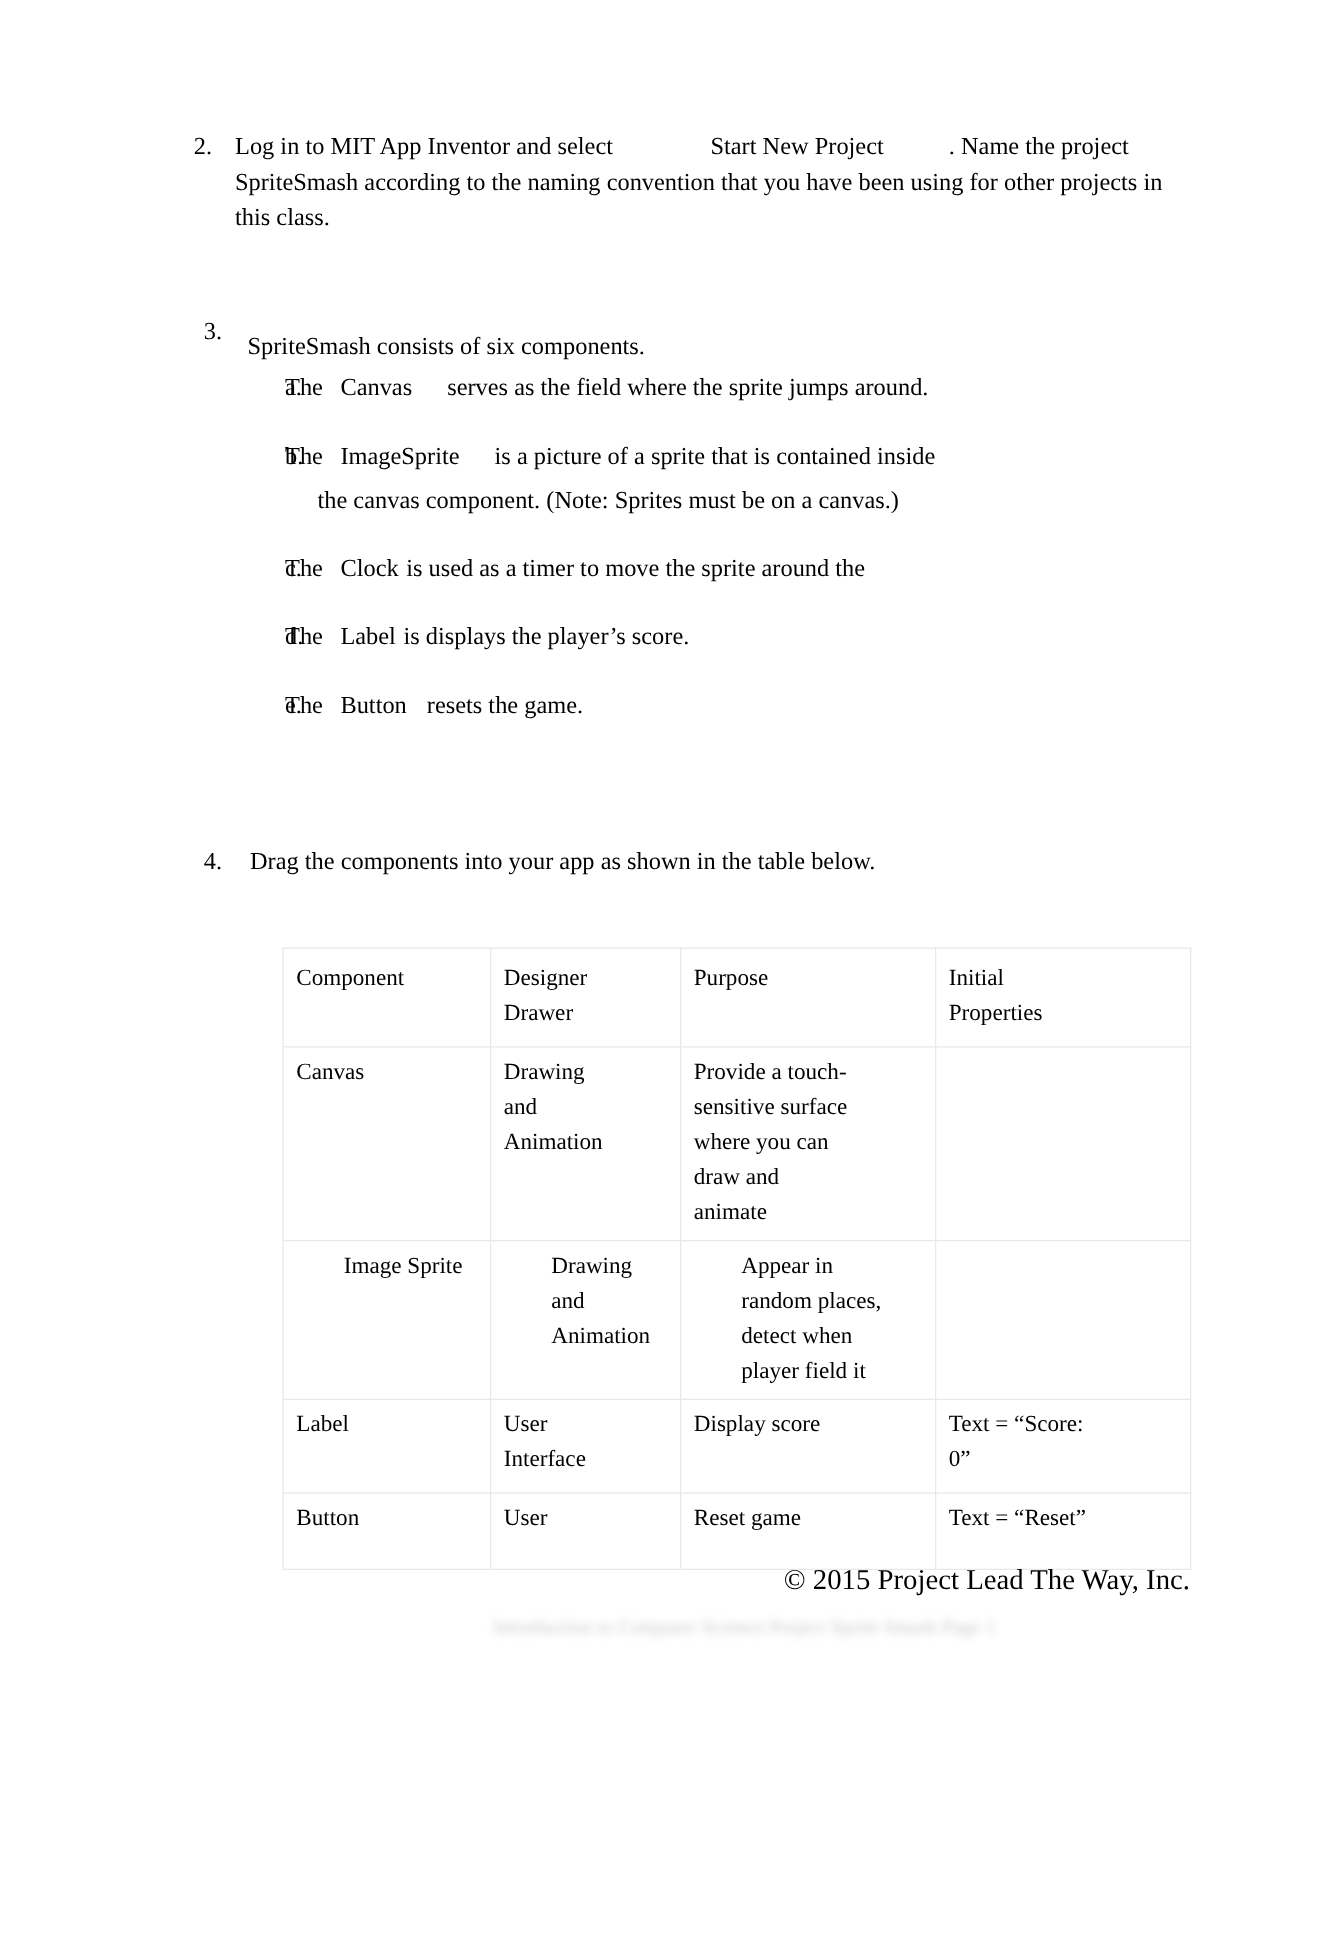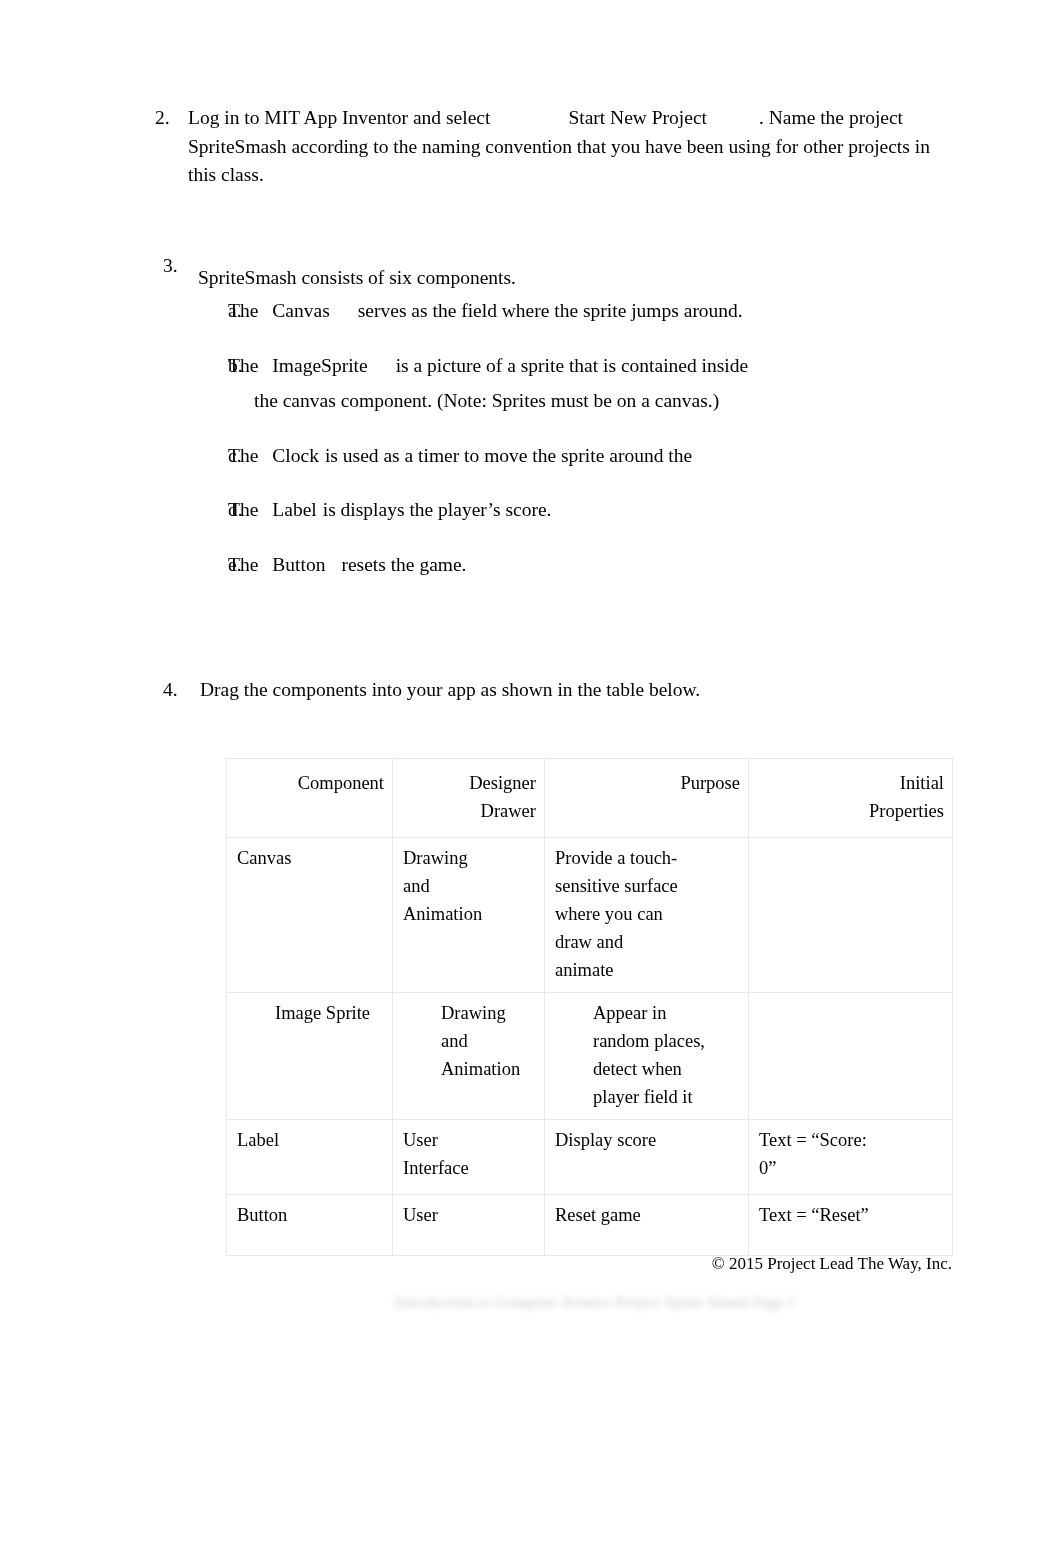--- a/index.html
+++ b/index.html
@@ -138,42 +138,42 @@
   .component-table col.c4 { width: 204px; }
 
   .component-table th,
   .component-table td {
     border: 1px solid #e8e8e8;
     vertical-align: top;
     padding: 6px 8px 6px 10px;
     font-weight: normal;
   }
   .component-table thead th {
-    text-align: right;
+    text-align: left;
     padding-top: 10px;
     height: 62px;
   }
   .component-table tbody td {
     text-align: left;
   }
   .row-canvas td { height: 142px; }
   .row-sprite td { height: 114px; padding-left: 48px; }
   .row-label  td { height: 62px; }
   .row-button td { height: 48px; }
 
   .cell-lines span { display: block; }
 
   
   .copyright {
     position: absolute;
     left: 0;
     top: 1252px;
     width: 952px;
     text-align: right;
-    font-size: 17px;
+    font-size: 23px;
     line-height: 24px;
   }
   .footer-blur {
     position: absolute;
     left: 395px;
     top: 1291px;
     width: 500px;
     font-size: 15px;
     line-height: 22px;
     color: #b9b9b9;

